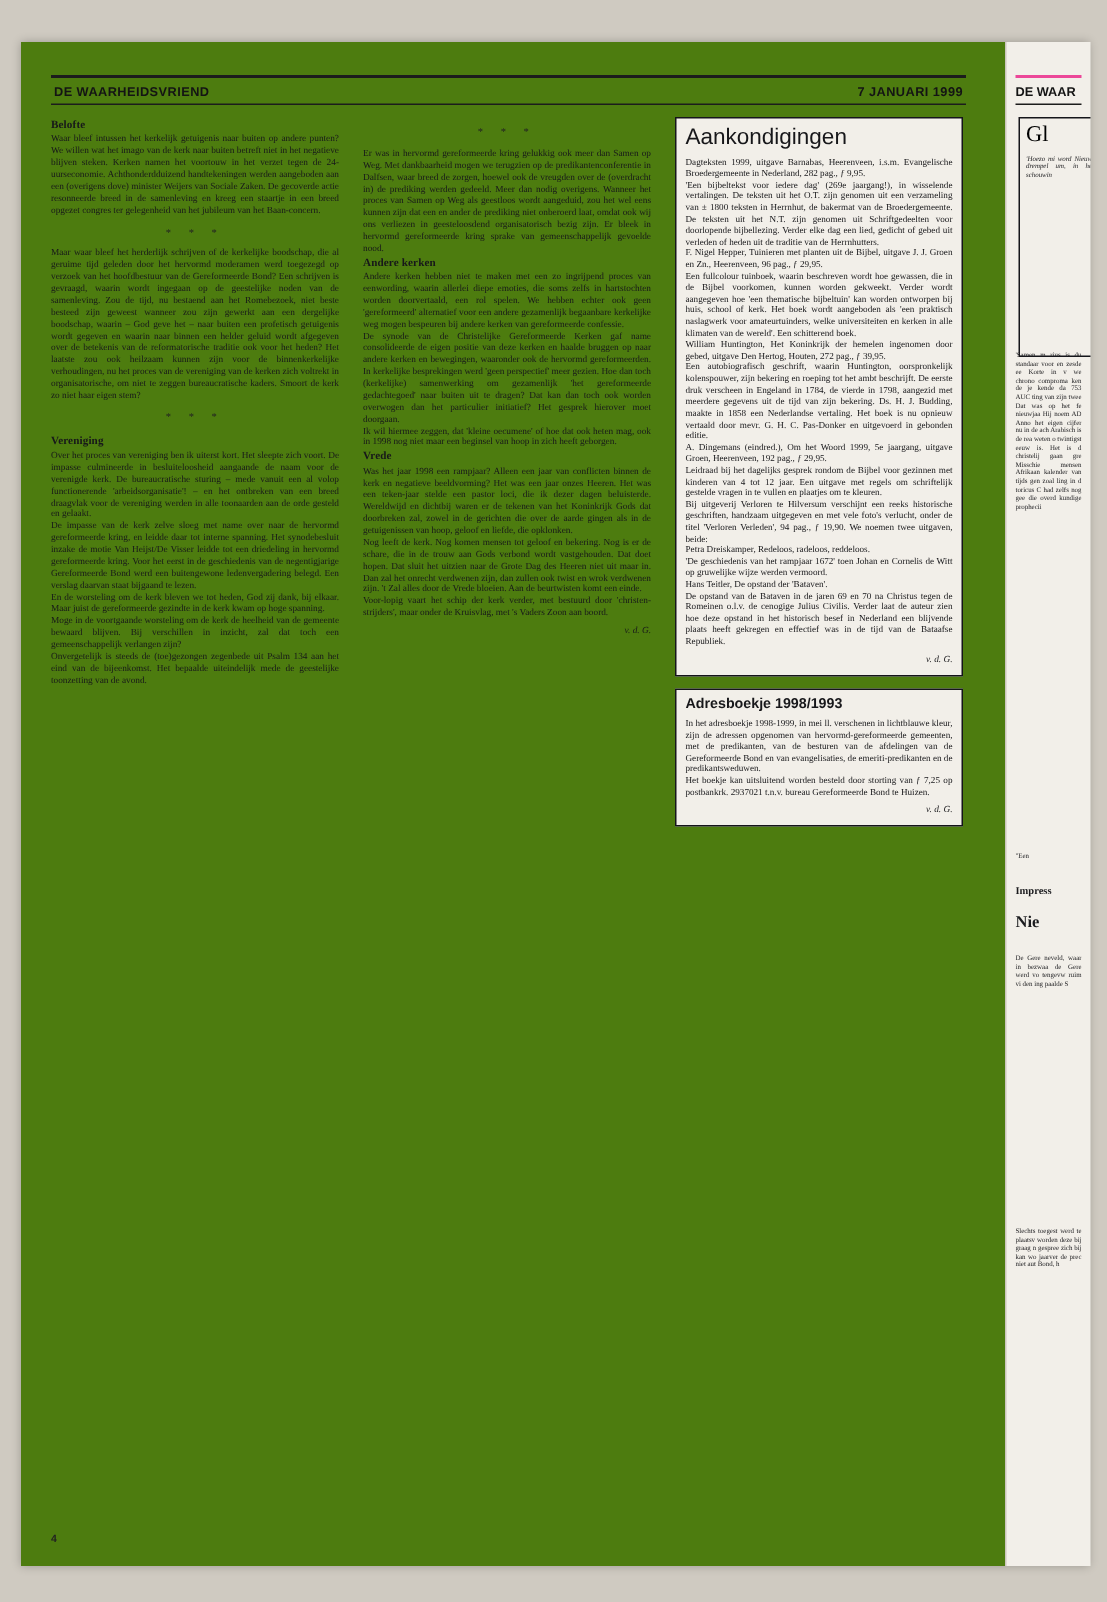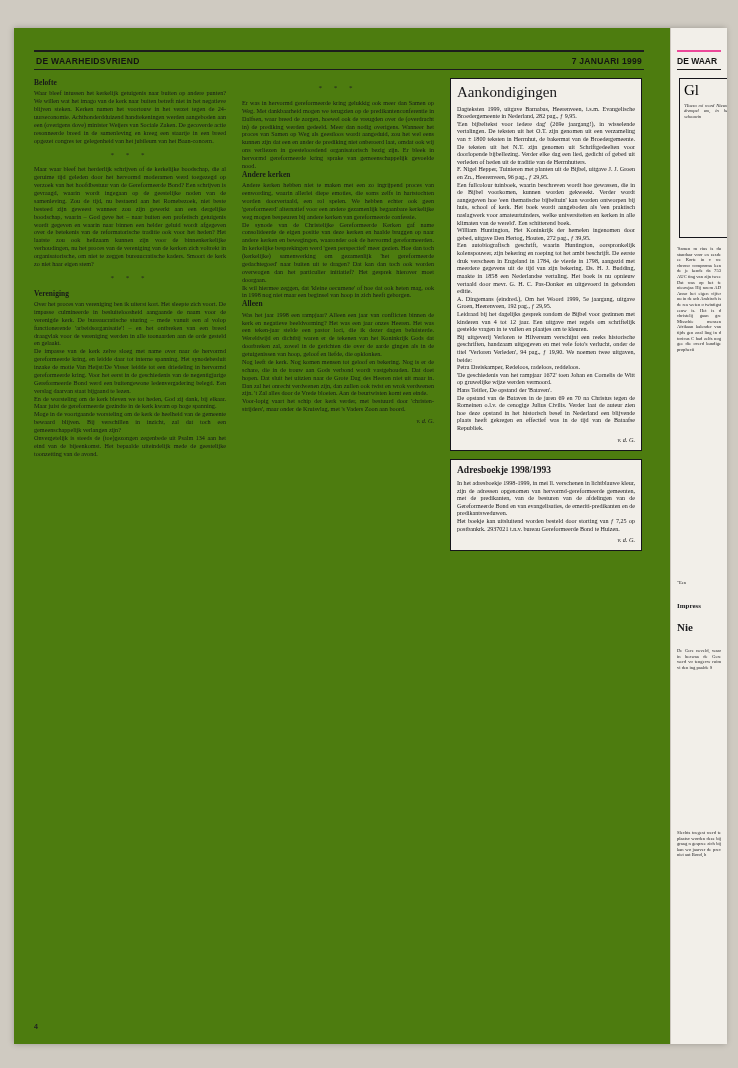--- a/index.html
+++ b/index.html
@@ -99,21 +99,21 @@
   }
 
   
   .panel{
     border:1.4px solid #15151a;
     padding:5px 6px 6px 6px;
     margin-bottom:8px;
     background:#f2efe9;
   }
   .panel-title{
-    font-family:Liberation Serif, serif;
+    font-family:Liberation Sans, sans-serif;
     font-size:15px;
     font-weight:normal;
     margin:0 0 5px 0;
     letter-spacing:0px;
     line-height:1.1;
   }
   .panel-title.small{font-size:9.5px;font-weight:bold;}
   .panel p{
     font-size:6.1px;
     line-height:1.25;
@@ -135,21 +135,20 @@
   .np-box{
     position:absolute;left:8px;top:50px;width:44px;
     border:1.4px solid #15151a;padding:4px 4px;
     height:150px;overflow:hidden;
   }
   .np-box .t{font-size:15px;line-height:1.05;}
   .np-txt{
     position:absolute;left:6px;width:44px;
     font-size:4.6px;line-height:1.22;text-align:justify;color:#1b1b1e;
     overflow:hidden;
-    margin-top:12px;
   }
   .np-h{
     font-size:11px;font-weight:bold;line-height:1;margin:0 0 3px 0;
   }
   .np-h2{font-size:7px;font-weight:bold;margin:0 0 2px 0;}
 </style>
 </head>
 <body>
 
 <div class="page">
@@ -178,21 +177,21 @@
           <p>Onvergetelijk is steeds de (toe)gezongen zegenbede uit Psalm 134 aan het eind van de bijeenkomst. Het bepaalde uiteindelijk mede de geestelijke toonzetting van de avond.</p>
         </div>
 
         <div class="col c2">
           <div class="stars">* * *</div>
           <p>Er was in hervormd gereformeerde kring gelukkig ook meer dan Samen op Weg. Met dankbaarheid mogen we terugzien op de predikantenconferentie in Dalfsen, waar breed de zorgen, hoewel ook de vreugden over de (overdracht in) de prediking werden gedeeld. Meer dan nodig overigens. Wanneer het proces van Samen op Weg als geestloos wordt aangeduid, zou het wel eens kunnen zijn dat een en ander de prediking niet onberoerd laat, omdat ook wij ons verliezen in geesteloosdend organisatorisch bezig zijn. Er bleek in hervormd gereformeerde kring sprake van gemeenschappelijk gevoelde nood.</p>
           <h3>Andere kerken</h3>
           <p>Andere kerken hebben niet te maken met een zo ingrijpend proces van eenwording, waarin allerlei diepe emoties, die soms zelfs in hartstochten worden doorvertaald, een rol spelen. We hebben echter ook geen 'gereformeerd' alternatief voor een andere gezamenlijk begaanbare kerkelijke weg mogen bespeuren bij andere kerken van gereformeerde confessie.</p>
           <p>De synode van de Christelijke Gereformeerde Kerken gaf name consolideerde de eigen positie van deze kerken en haalde bruggen op naar andere kerken en bewegingen, waaronder ook de hervormd gereformeerden. In kerkelijke besprekingen werd 'geen perspectief' meer gezien. Hoe dan toch (kerkelijke) samenwerking om gezamenlijk 'het gereformeerde gedachtegoed' naar buiten uit te dragen? Dat kan dan toch ook worden overwogen dan het particulier initiatief? Het gesprek hierover moet doorgaan.</p>
           <p>Ik wil hiermee zeggen, dat 'kleine oecumene' of hoe dat ook heten mag, ook in 1998 nog niet maar een beginsel van hoop in zich heeft geborgen.</p>
-          <h3>Alleen</h3>
+          <h3>Vrede</h3>
           <p>Was het jaar 1998 een rampjaar? Alleen een jaar van conflicten binnen de kerk en negatieve beeldvorming? Het was een jaar onzes Heeren. Het was een teken-jaar stelde een pastor loci, die ik dezer dagen beluisterde. Wereldwijd en dichtbij waren er de tekenen van het Koninkrijk Gods dat doorbreken zal, zowel in de gerichten die over de aarde gingen als in de getuigenissen van hoop, geloof en liefde, die opklonken.</p>
           <p>Nog leeft de kerk. Nog komen mensen tot geloof en bekering. Nog is er de schare, die in de trouw aan Gods verbond wordt vastgehouden. Dat doet hopen. Dat sluit het uitzien naar de Grote Dag des Heeren niet uit maar in. Dan zal het onrecht verdwenen zijn, dan zullen ook twist en wrok verdwenen zijn. 't Zal alles door de Vrede bloeien. Aan de beurtwisten komt een einde.</p>
           <p>Voor-lopig vaart het schip der kerk verder, met bestuurd door 'christen-strijders', maar onder de Kruisvlag, met 's Vaders Zoon aan boord.</p>
           <div class="signoff">v. d. G.</div>
         </div>
 
         <div class="col c3">
 
           <div class="panel">
             <div class="panel-title">Aankondigingen</div>

